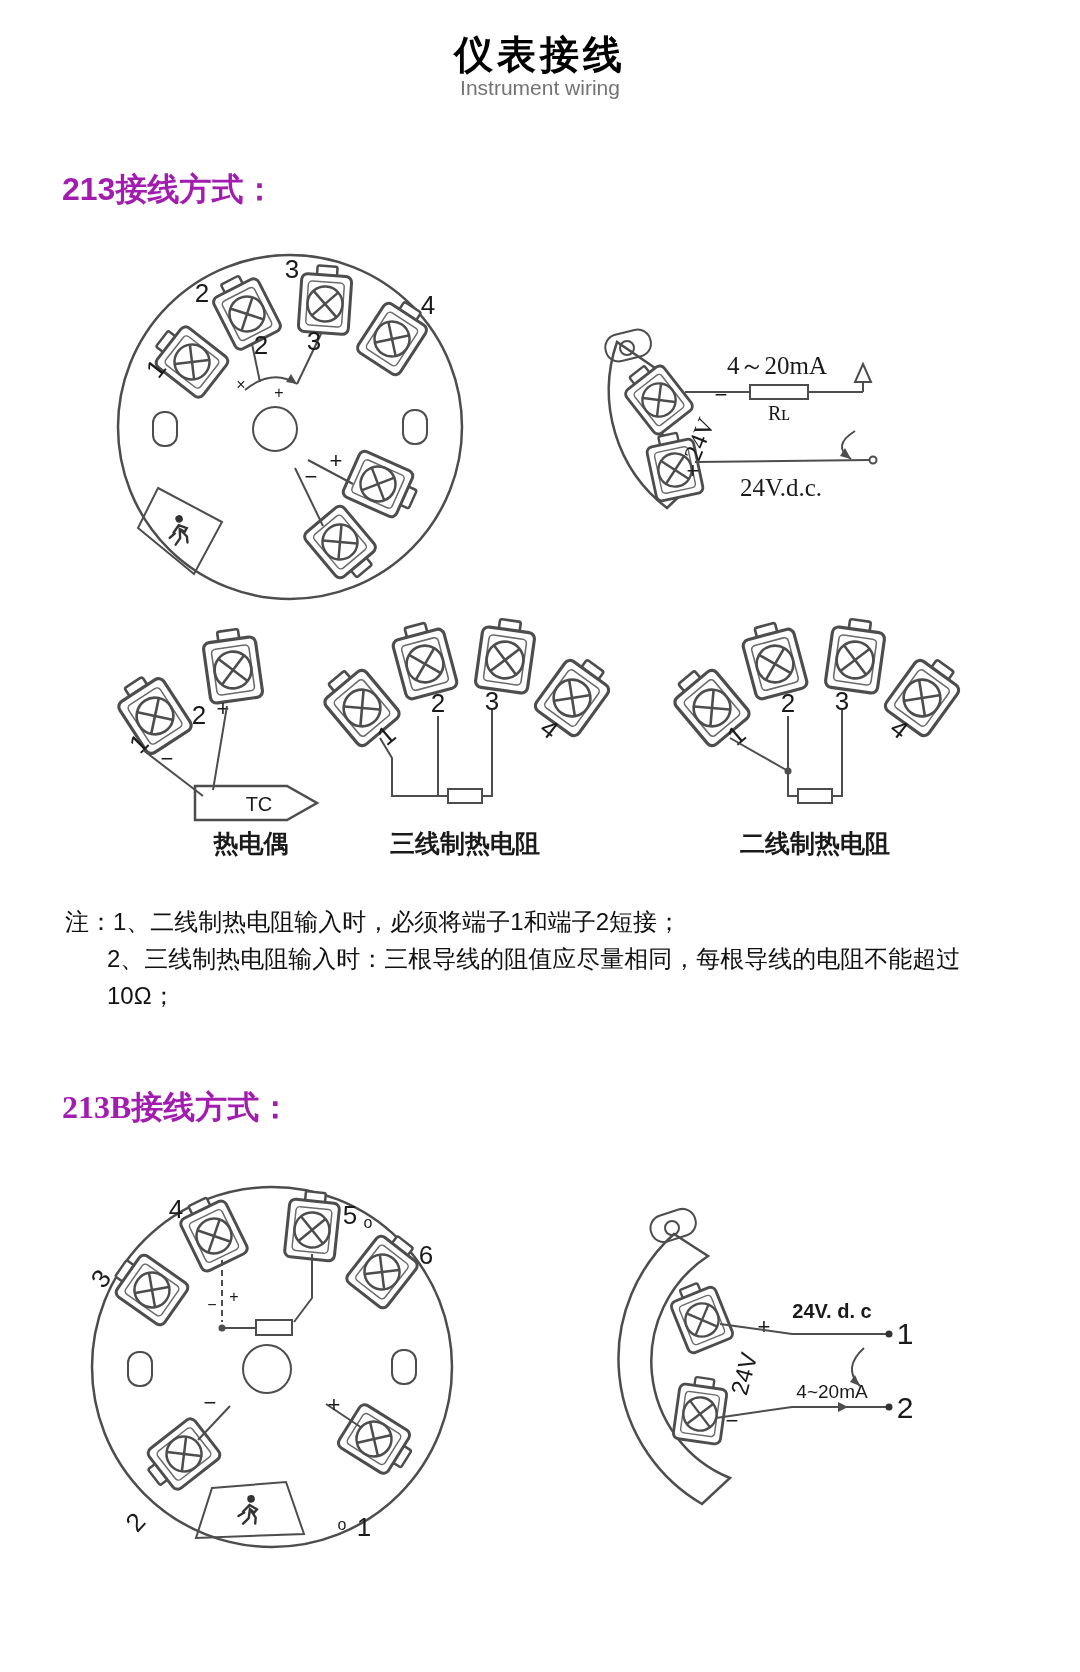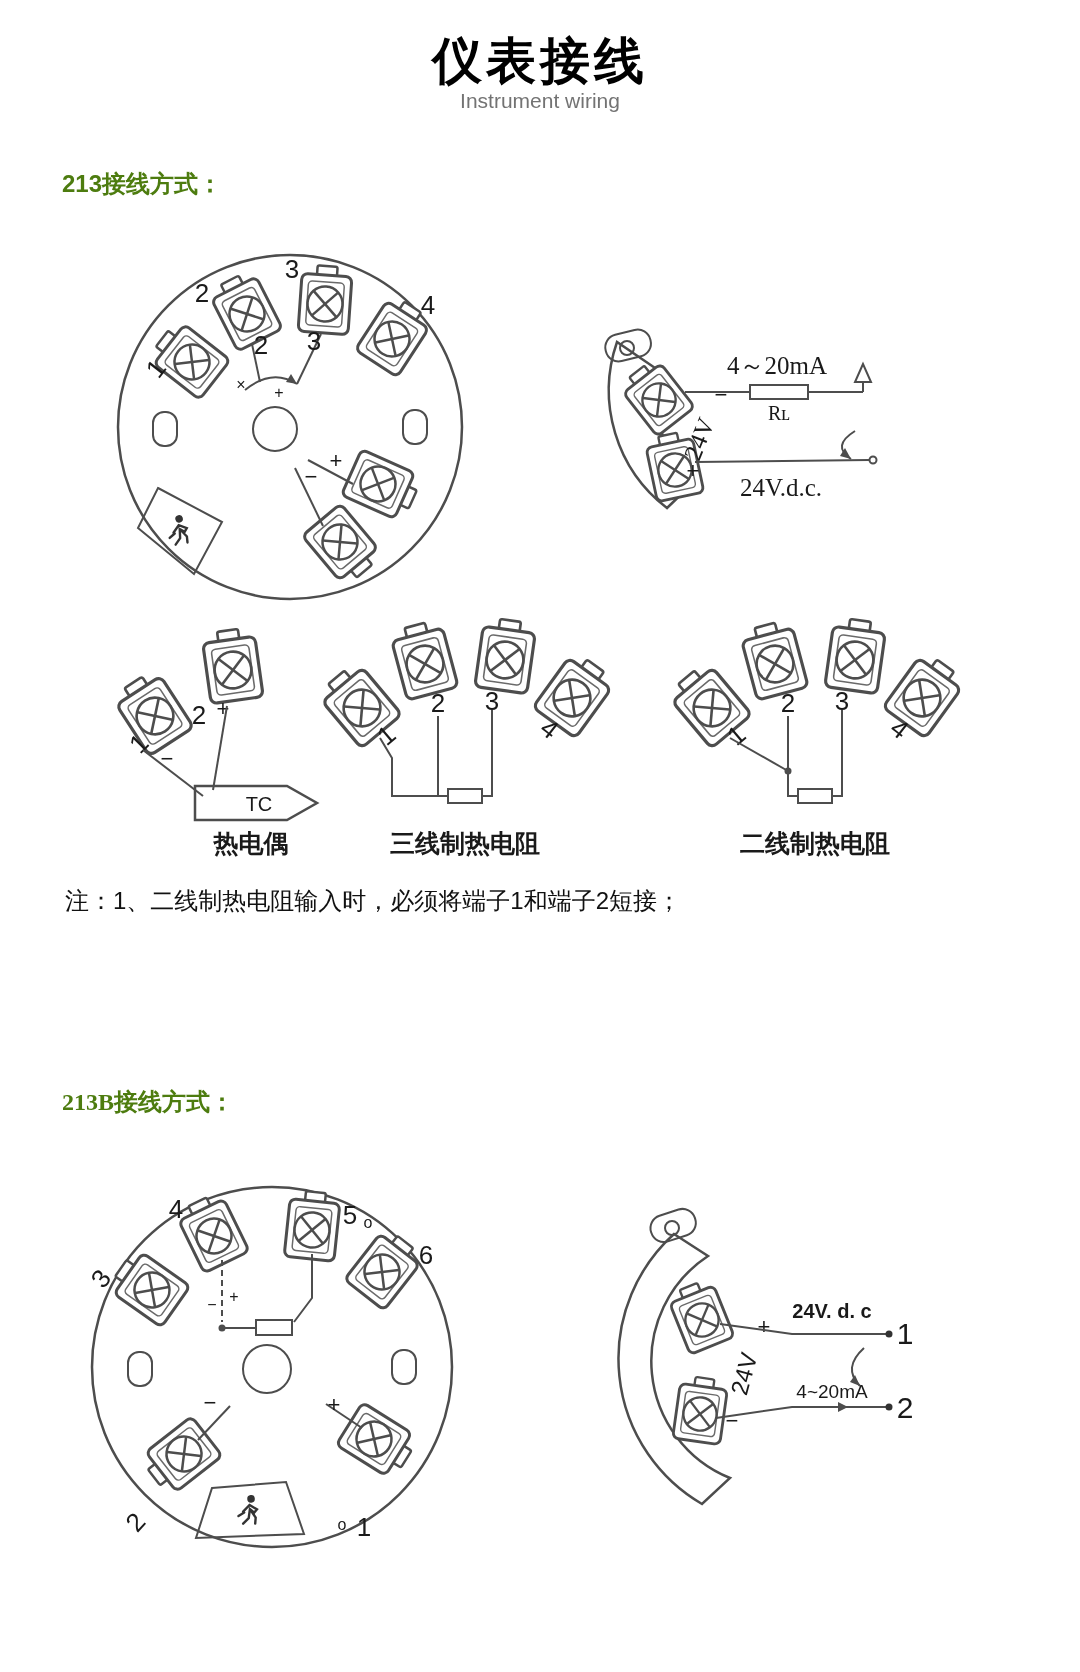--- a/index.html
+++ b/index.html
@@ -1,24 +1,24 @@
 <!DOCTYPE html>
 <html><head>
 <meta charset="utf-8">
 <style>
   html,body{margin:0;padding:0;background:#f2f2f2;}
   .page{position:relative;width:1080px;height:1672px;margin:0 auto;background:#ffffff;
         font-family:"Liberation Sans",sans-serif;color:#111;overflow:hidden;}
   .hdr{position:absolute;top:28px;left:0;width:1080px;text-align:center;}
-  .hdr h1{margin:0;font-size:50px;font-weight:bold;letter-spacing:4px;color:#000;}
+  .hdr h1{margin:0;font-size:39px;font-weight:bold;letter-spacing:4px;color:#000;}
   .hdr .sub{margin-top:-6px;font-size:21px;color:#737373;}
-  .sec-h{position:absolute;left:62px;font-size:24px;font-weight:bold;color:#4d7c0f;}
+  .sec-h{position:absolute;left:62px;font-size:32px;font-weight:bold;color:#a21caf;}
   .sec-h.s1{top:168px;}
   .sec-h.s2{top:1086px;font-family:Liberation Serif, serif;}
-  .notes{position:absolute;left:65px;top:882px;width:960px;font-size:24px;line-height:37px;color:#111;}
+  .notes{position:absolute;left:65px;top:903px;width:960px;font-size:24px;line-height:37px;color:#111;}
   .notes p{margin:0;}
   .notes p.ind{padding-left:42px;}
   svg{position:absolute;overflow:visible;}
   .ln{stroke:#4d4d4d;stroke-width:2;fill:none;}
   .ln3{stroke:#4d4d4d;stroke-width:2.5;fill:none;}
   .dash{stroke-dasharray:6 4;}
   .fillw{fill:#fff;stroke:#4d4d4d;stroke-width:2;}
   text{fill:#1a1a1a;font-family:"Liberation Sans",sans-serif;}
   text.num{font-size:26px;}
   text.small{font-size:16px;}
@@ -169,20 +169,21 @@
       <circle cx="138" cy="175" r="3.5" fill="#4d4d4d"></circle>
       <path class="ln" d="M138,120 L138,200 L148,200"></path>
       <path class="ln" d="M192,114 L192,200 L182,200"></path>
       <rect class="fillw" x="148" y="193" width="34" height="14"></rect>
     </g>
     <text class="cap" x="165" y="256" text-anchor="middle">二线制热电阻</text>
   </svg>
 
   <div class="notes">
     <p>注：1、二线制热电阻输入时，必须将端子1和端子2短接；</p>
+    <p class="ind">2、三线制热电阻输入时：三根导线的阻值应尽量相同，每根导线的电阻不能超过10Ω；</p>
   </div>
 
   <div class="sec-h s2">213B接线方式：</div>
 
   <svg style="left:72px;top:1152px;" width="400" height="430" viewBox="0 0 400 430">
     <circle class="ln3" cx="200" cy="215" r="180"></circle>
     <circle class="ln" cx="195" cy="217" r="24"></circle>
     <rect class="ln" x="56" y="200" width="24" height="34" rx="11"></rect>
     <rect class="ln" x="320" y="198" width="24" height="34" rx="11"></rect>
 

